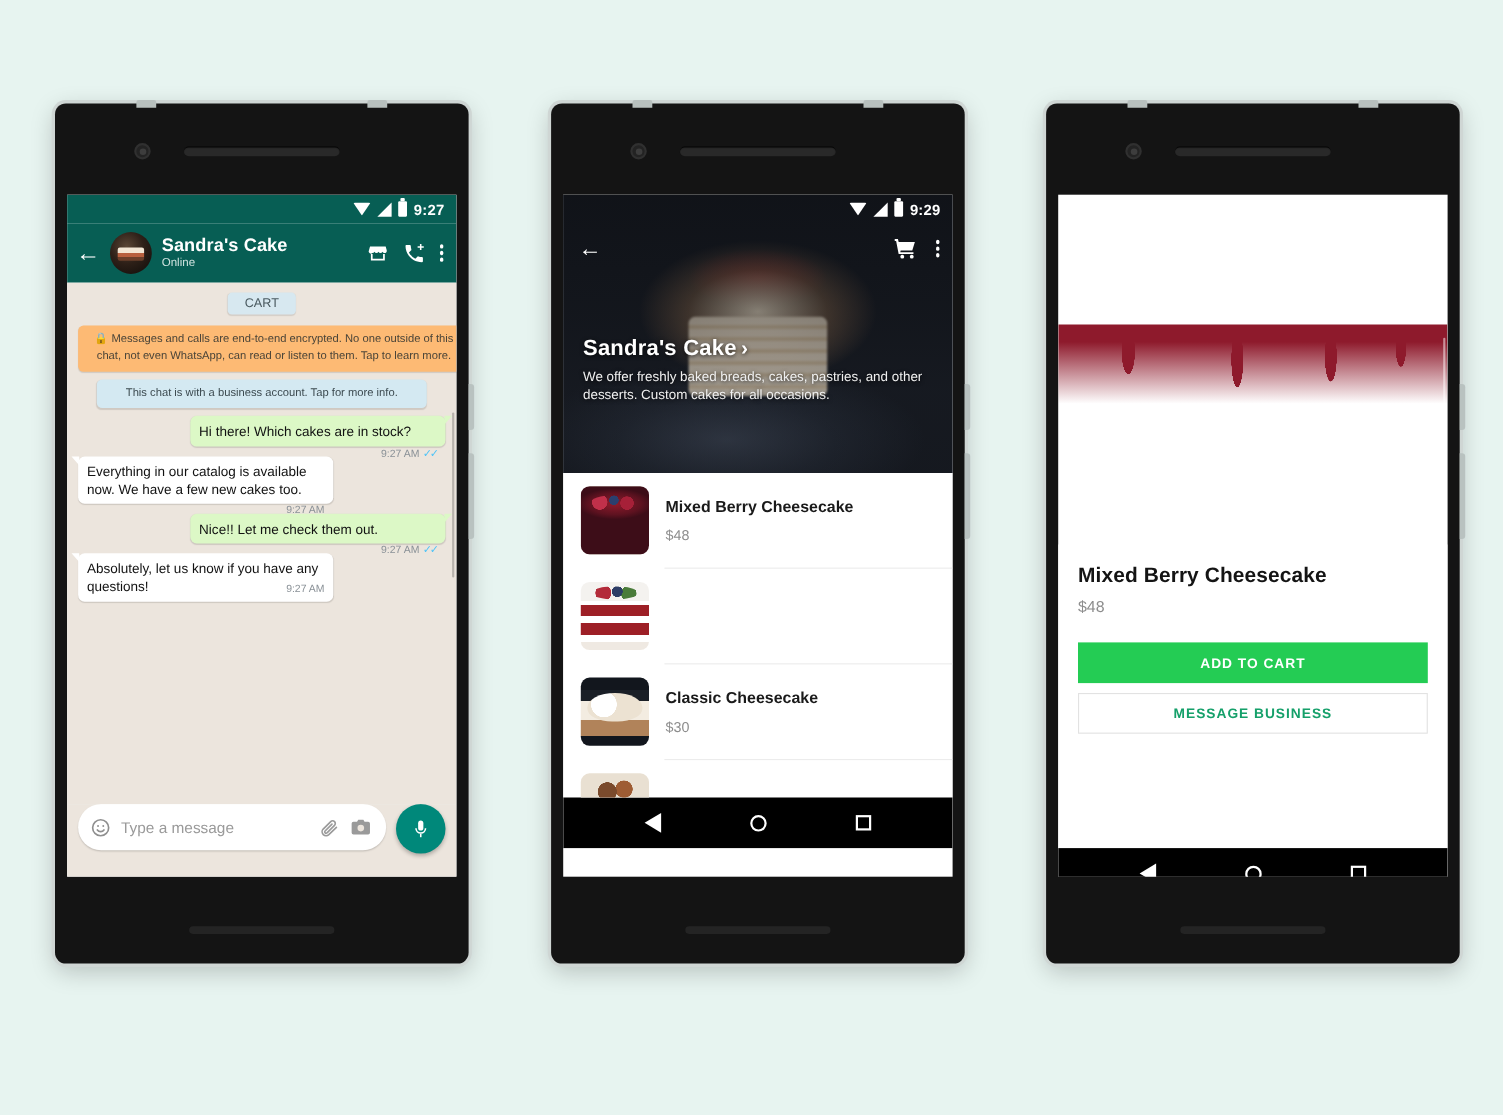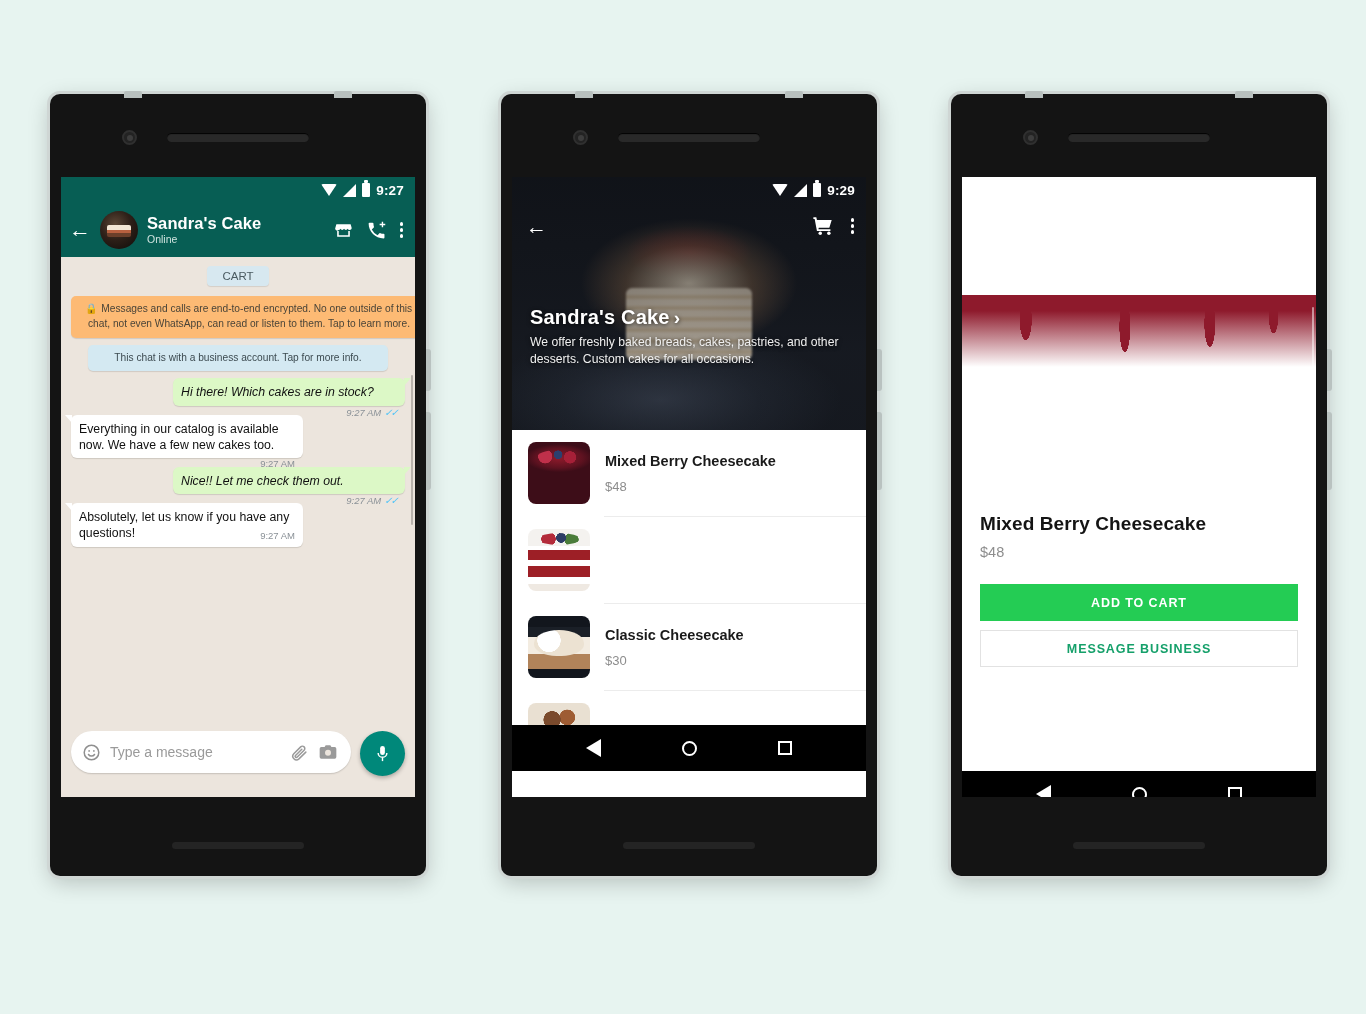--- a/index.html
+++ b/index.html
@@ -113,21 +113,21 @@
     line-height: 1.45; padding: 6px 9px; border-radius: 5px;
     box-shadow: 0 1px 1px rgba(0,0,0,.12); color: #4a4438;
   }
   .syspill.enc { background: #fdba74; width: 356px; }
   .syspill.biz { background: #d4e9f2; width: 300px; color:#3c4a50; }
   .bubble {
     max-width: 232px; padding: 6px 8px 5px; border-radius: 6px; font-size: 12.3px;
     line-height: 1.32; color: #111; margin-bottom: 9px; position: relative;
     box-shadow: 0 1px 1px rgba(0,0,0,.13); word-wrap: break-word;
   }
-  .bubble.out { background: #dcf8c6; margin-left: auto; font-style: italic; }
+  .bubble.out { background: #dcf8c6; margin-left: auto; }
   .bubble.in  { background: #fff; margin-right: auto; }
   .bubble .meta {
     float: right; font-size: 9.5px; color: #8a9197;
     margin: 5px 0 -1px 10px; white-space: nowrap;
   }
   .ticks { color: #4fc3f7; font-size: 10px; letter-spacing:-2px; margin-left:3px; }
   .bubble.out::after {
     content:''; position:absolute; right:-6px; top:0;
     border-left:7px solid #dcf8c6; border-bottom:8px solid transparent;
   }

